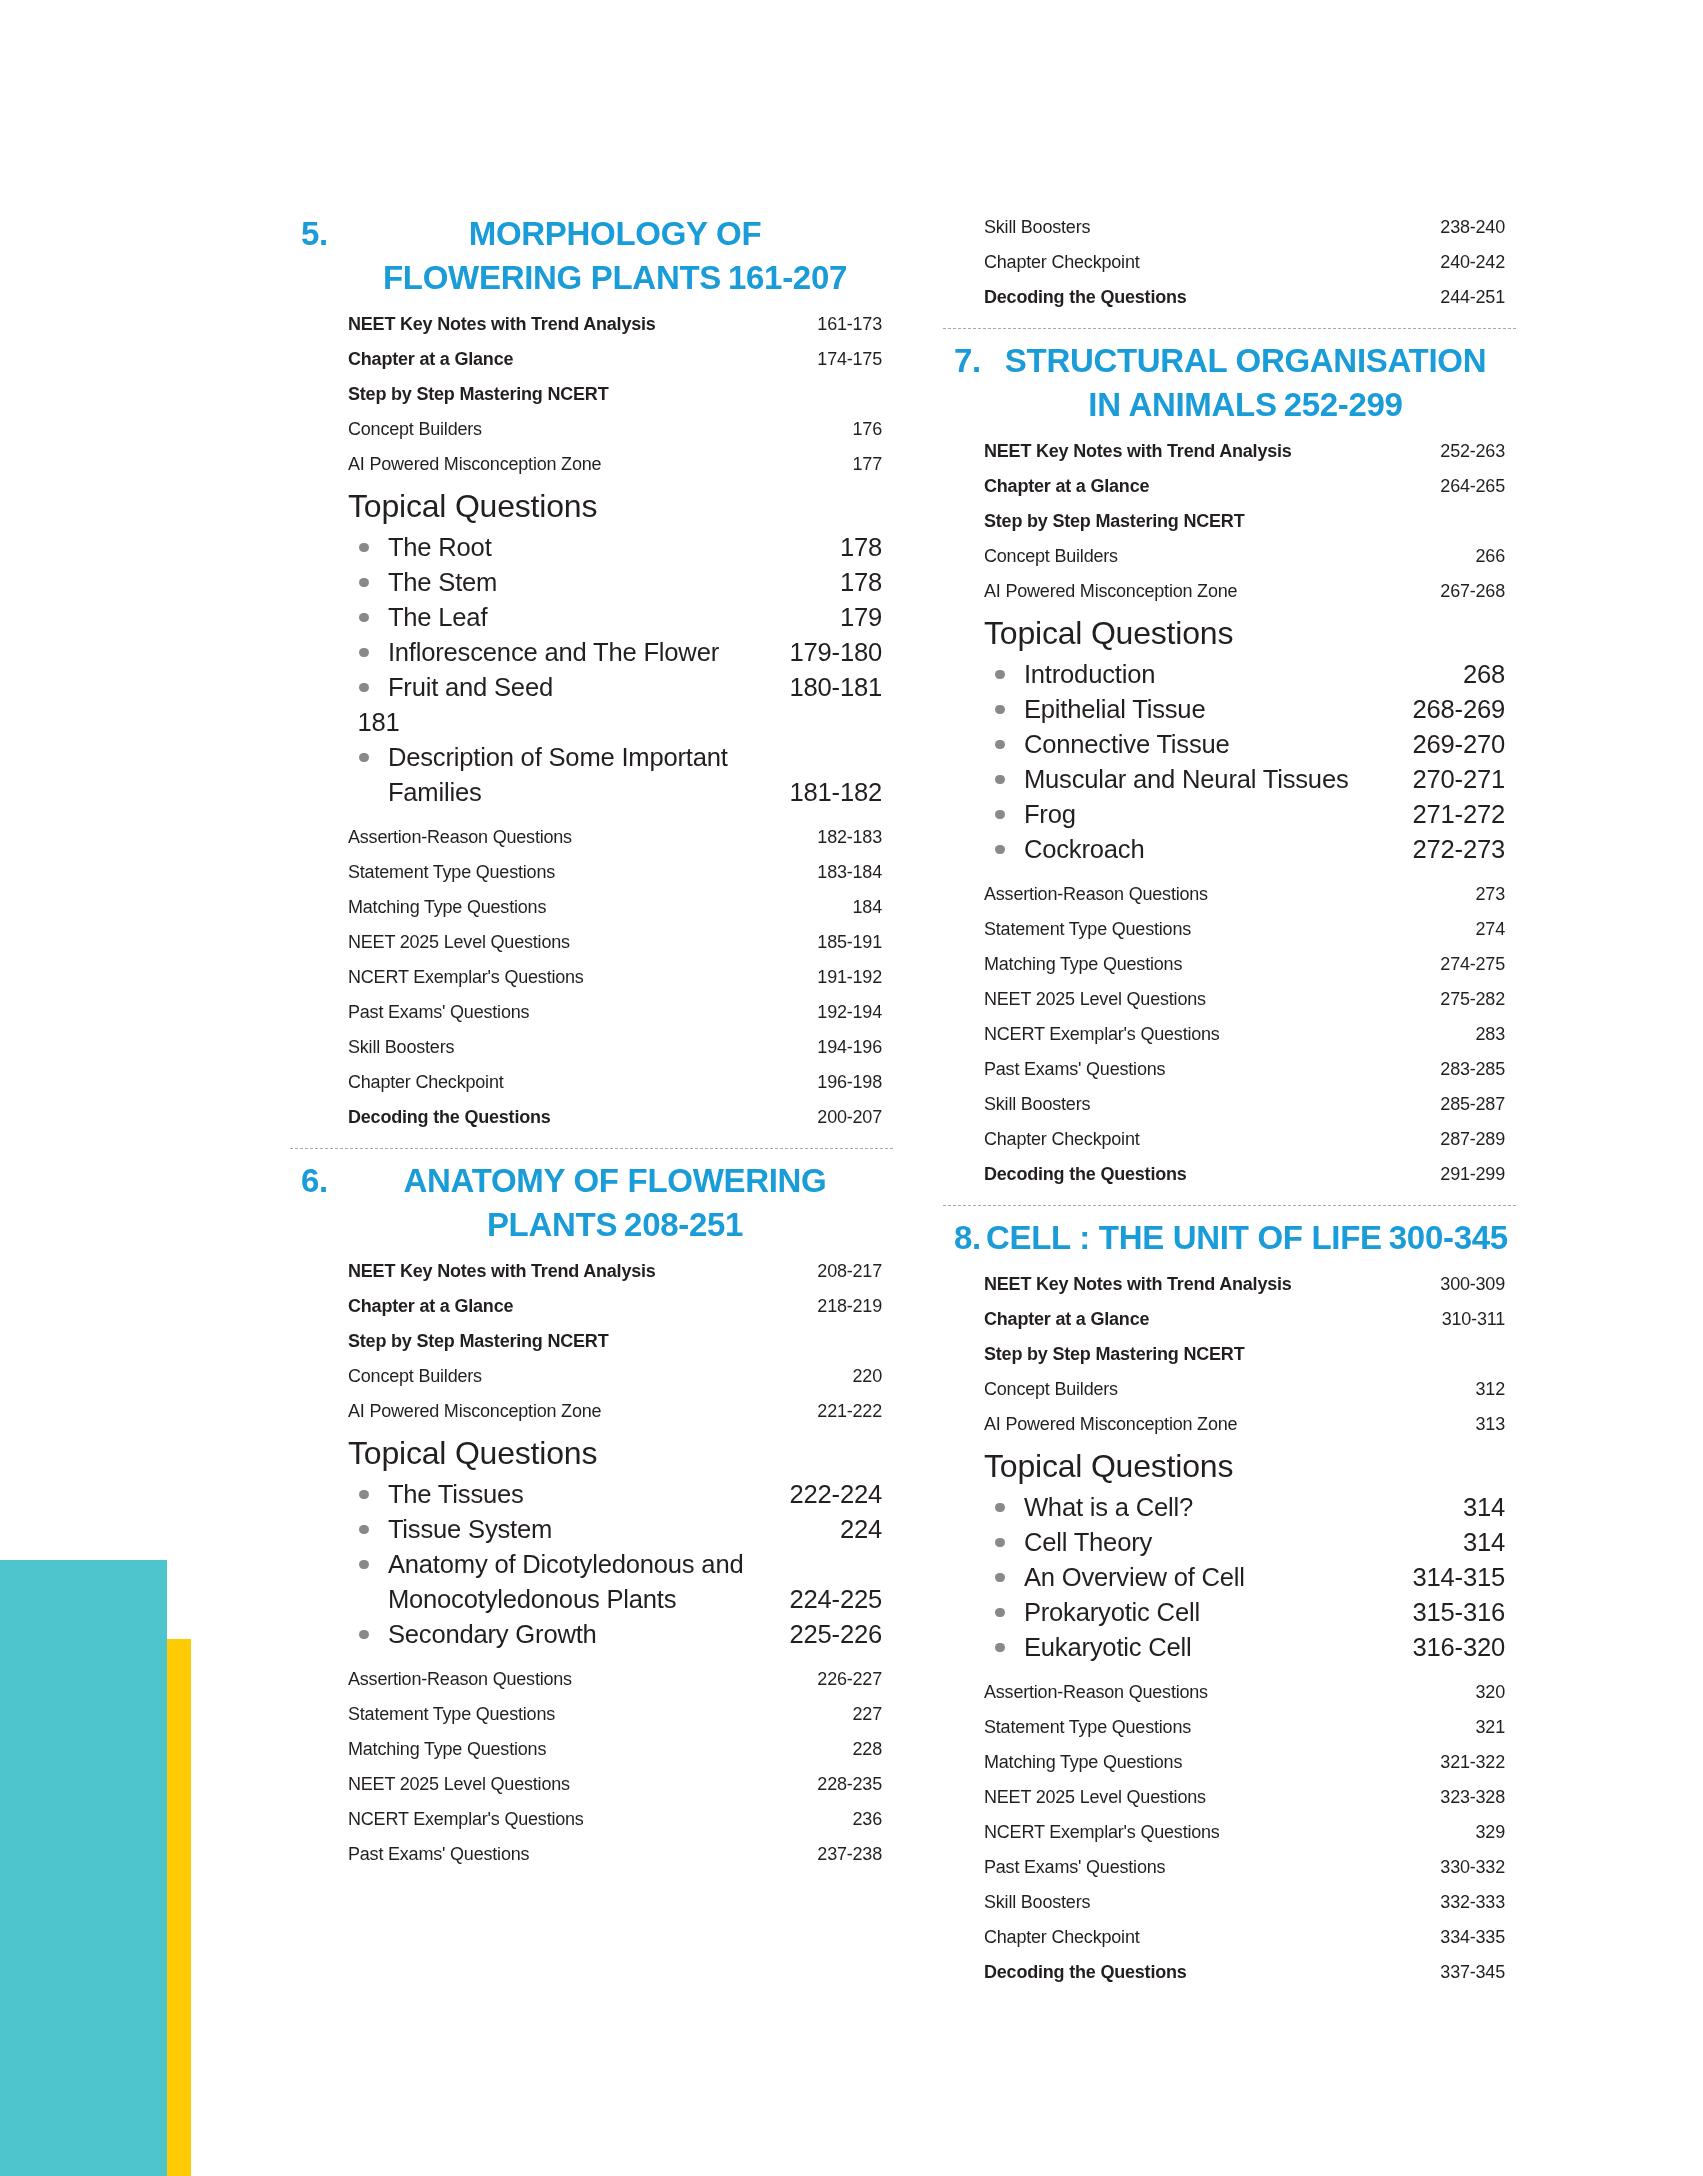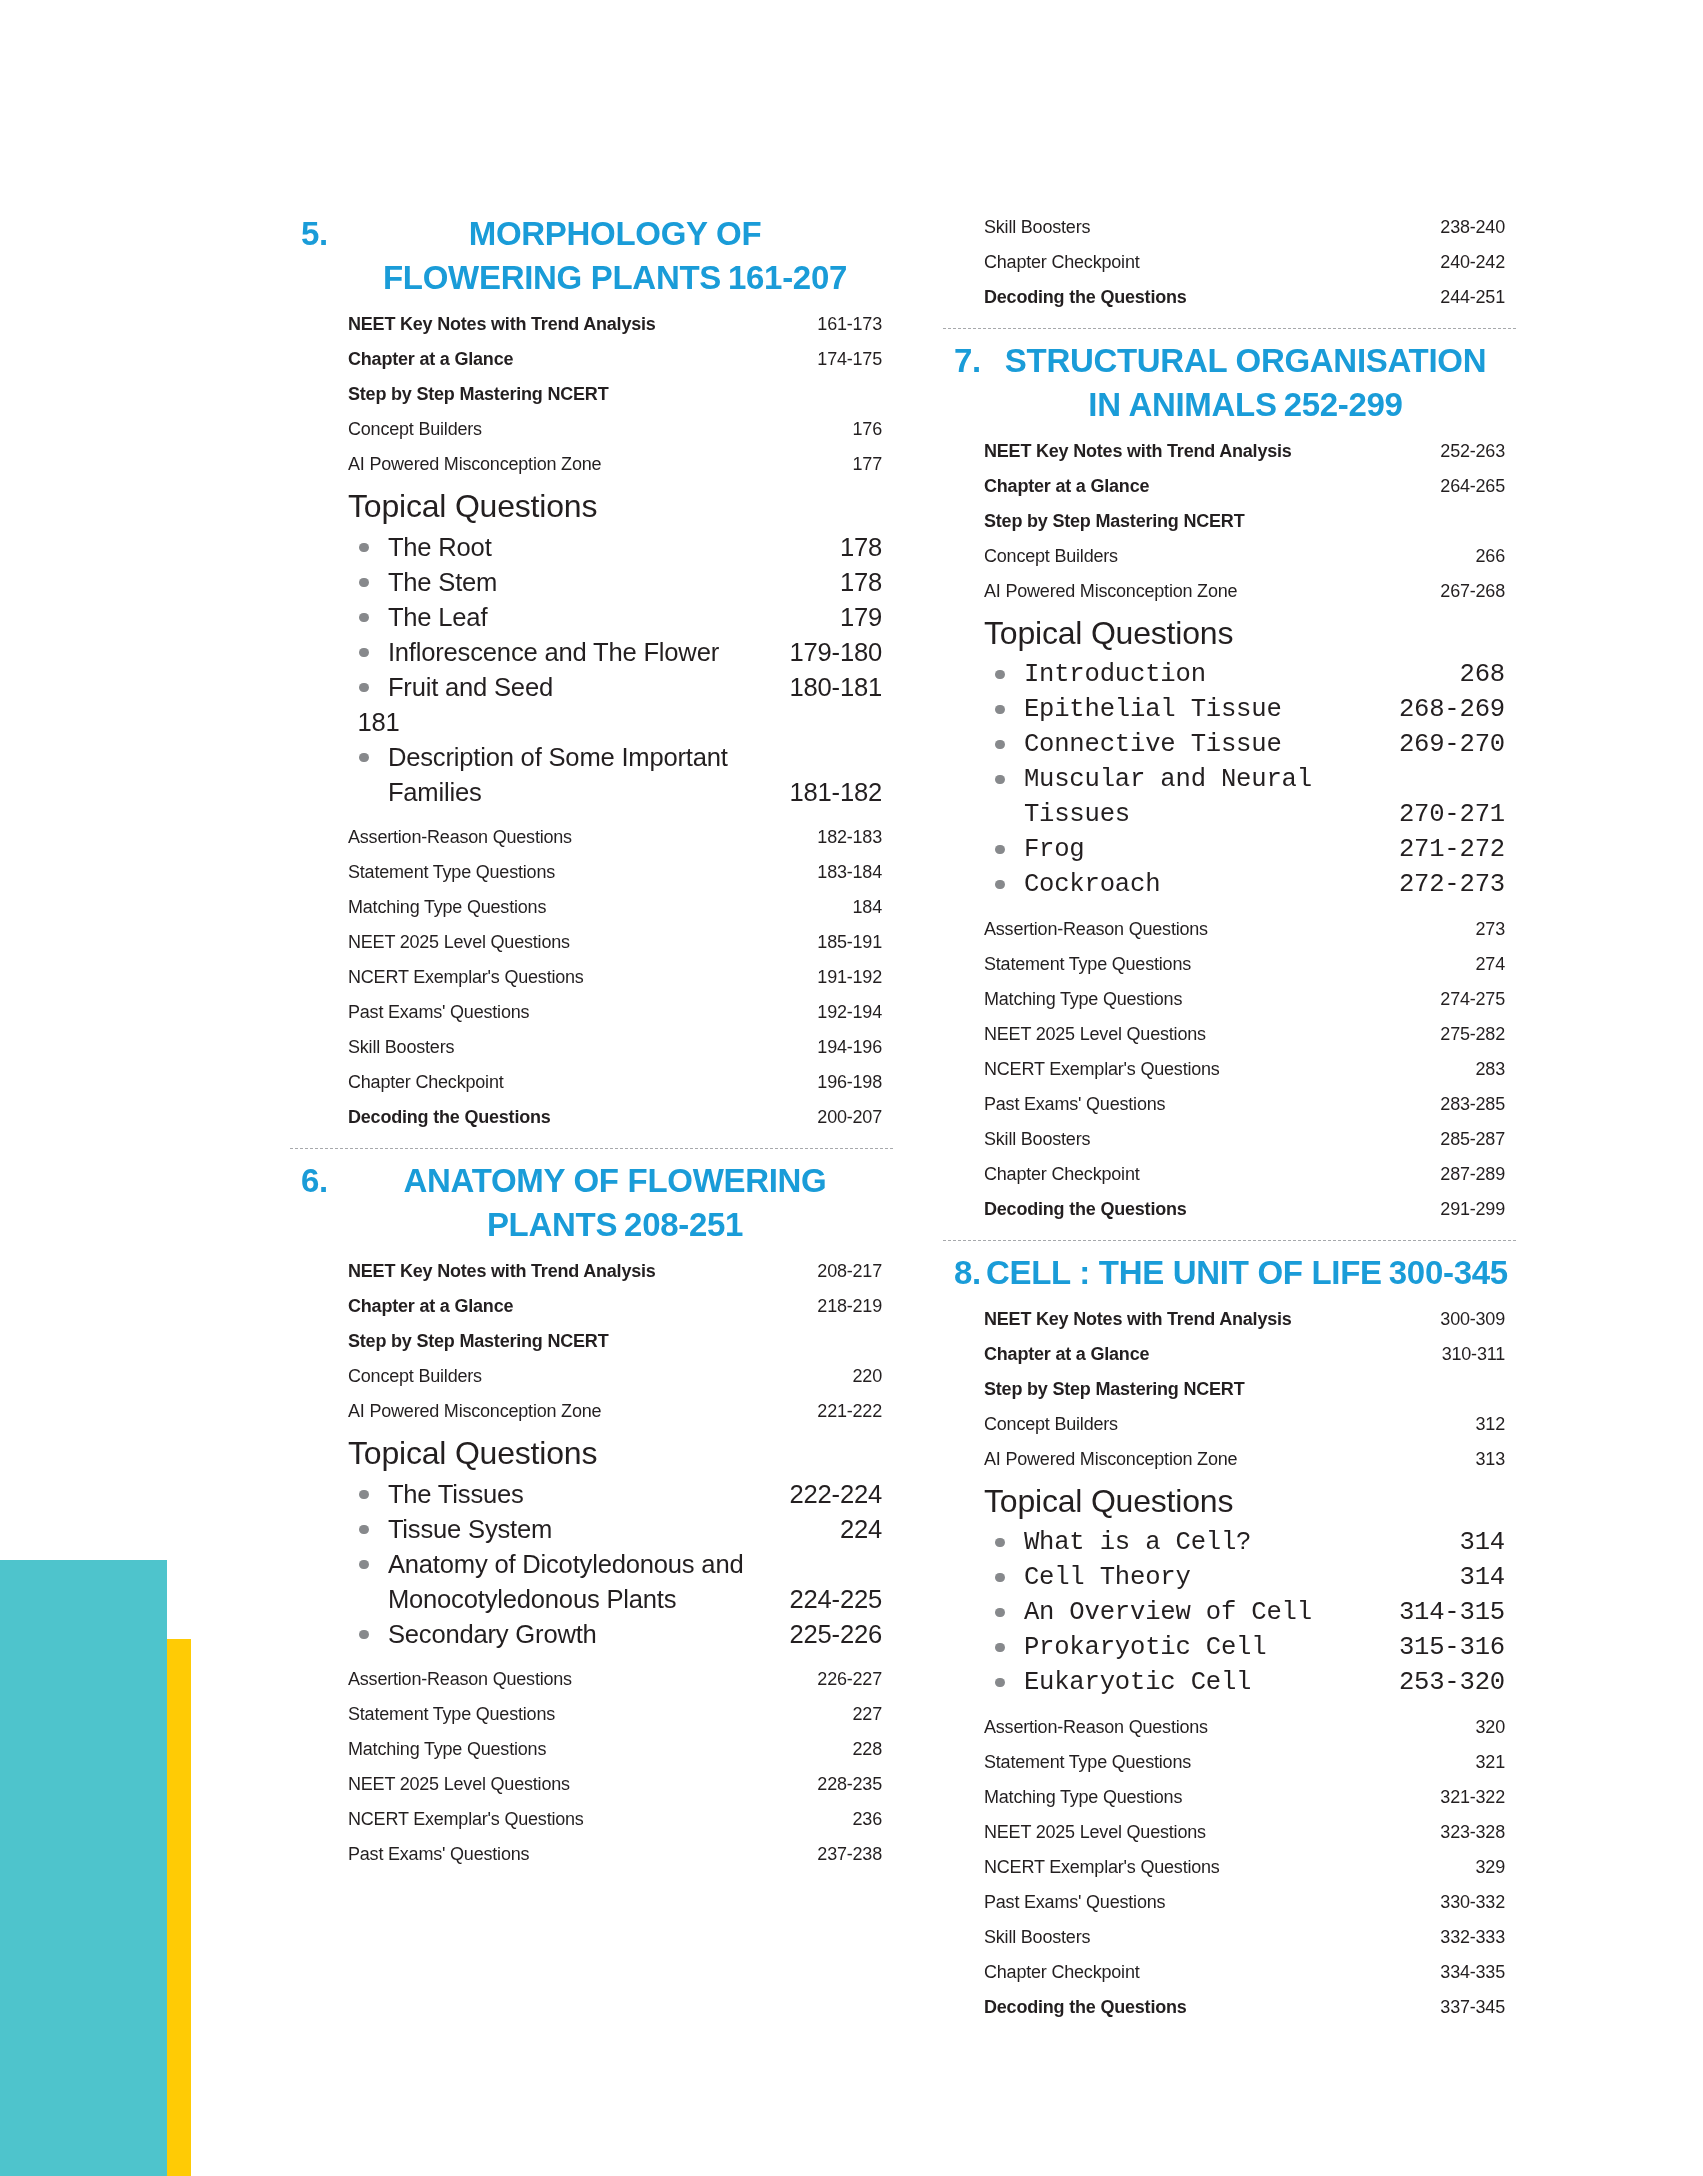--- a/index.html
+++ b/index.html
@@ -33,21 +33,21 @@
 
   
   .section { font-size:32px; line-height:35px; color:var(--ink); margin:6.6px 0 5.7px 0; letter-spacing:-0.2px; }
   .col-left  .section { margin-left:47px; }
   .col-right .section { margin-left:30px; }
 
   
   .b-row { display:flex; justify-content:space-between; align-items:flex-end;
            font-size:25.6px; line-height:35px; color:var(--ink); }
   .col-left  .b-row { margin-left:47px; }
-  .col-right .b-row { margin-left:30px;font-family:Liberation Mono, monospace; }
+  .col-right .b-row { margin-left:30px; }
   .b-left { display:flex; align-items:flex-start; }
   .dot { flex:none; width:9.5px; height:9.5px; border-radius:50%; background:var(--bullet);
          margin:13.2px 19px 0 11.4px; }
   .b-text { max-width:416px; letter-spacing:-0.2px; }
 
   .divider { border:0; border-top:1.9px dashed var(--divider); margin:13.2px -11.4px 9.5px -11.4px; }
 
   .teal-block { position:absolute; left:0; top:1560px; width:167px; height:617px; }
   .yellow-bar { position:absolute; left:167px; top:1639px; width:24px; height:538px; }
 </style>
@@ -435,21 +435,21 @@
           <span class="dot"></span>
           <span class="b-text">Prokaryotic Cell</span>
         </div>
         <span class="t-pages">315-316</span>
       </div>
       <div class="b-row">
         <div class="b-left">
           <span class="dot"></span>
           <span class="b-text">Eukaryotic Cell</span>
         </div>
-        <span class="t-pages">253-320</span>
+        <span class="t-pages">316-320</span>
       </div>
       <div class="t-row gap">
         <span class="t-label">Assertion-Reason Questions</span>
         <span class="t-pages">320</span>
       </div>
       <div class="t-row">
         <span class="t-label">Statement Type Questions</span>
         <span class="t-pages">321</span>
       </div>
       <div class="t-row">

